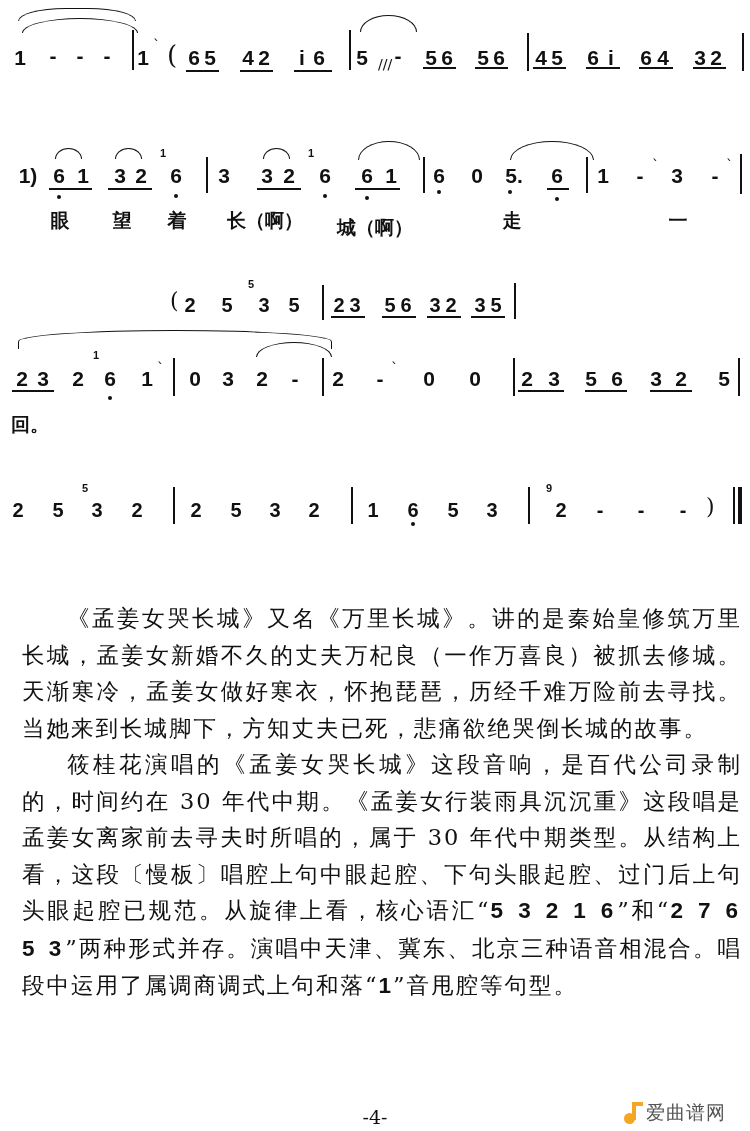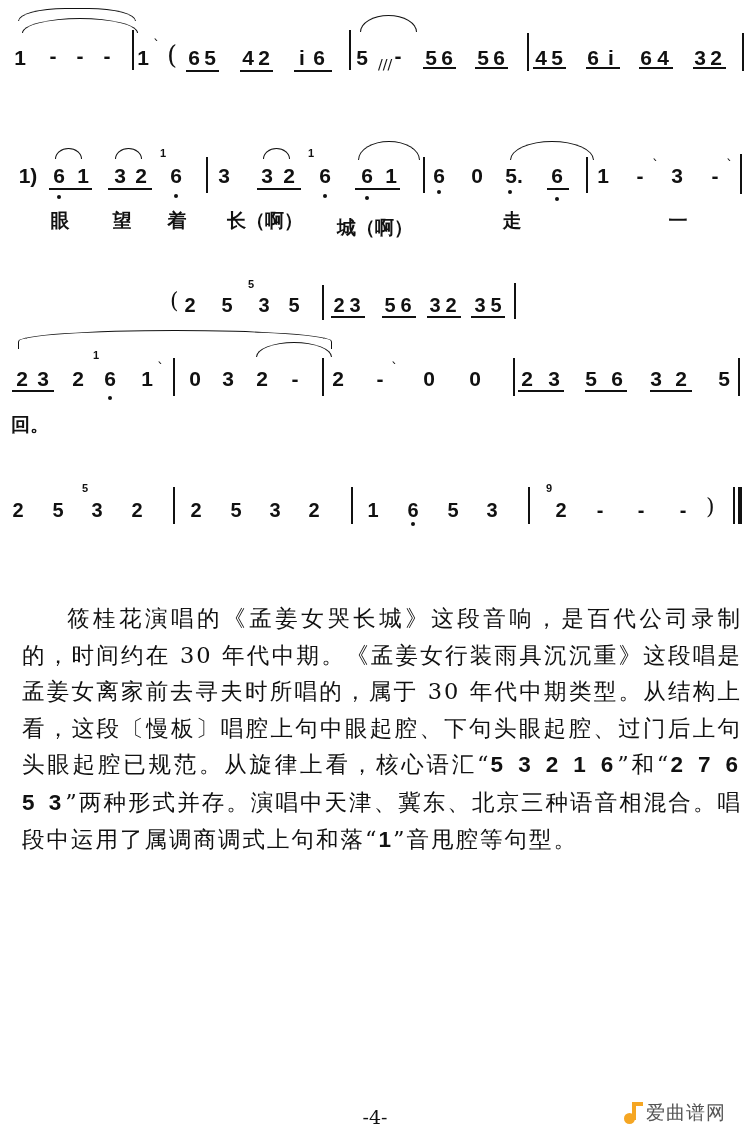--- a/index.html
+++ b/index.html
@@ -232,20 +232,21 @@
   <span class="n small" style="left:561px;top:500px;">2</span>
   <span class="n small" style="left:600px;top:500px;">-</span>
   <span class="n small" style="left:641px;top:500px;">-</span>
   <span class="n small" style="left:683px;top:500px;">-</span>
   <span class="paren" style="left:706px;top:496px;font-size:22px;">)</span>
   <div class="bar" style="left:733px;top:487px;height:37px;"></div>
   <div class="bar" style="left:738px;top:487px;height:37px;width:4px;"></div>
 </div>
 
 <div class="text">
+  <p class="para indent">《孟姜女哭长城》又名《万里长城》。讲的是秦始皇修筑万里长城，孟姜女新婚不久的丈夫万杞良（一作万喜良）被抓去修城。天渐寒冷，孟姜女做好寒衣，怀抱琵琶，历经千难万险前去寻找。当她来到长城脚下，方知丈夫已死，悲痛欲绝哭倒长城的故事。</p>
   <p class="para indent"><span>筱桂花演唱的《孟姜女哭长城》这段音响，是百代公司录制的，时间约在 30 年代中期。《孟姜女行装雨具沉沉重》这段唱是孟姜女离家前去寻夫时所唱的，属于 30 年代中期类型。从结构上看，这段〔慢板〕唱腔上句中眼起腔、下句头眼起腔、过门后上句头眼起腔已规范。从旋律上看，核心语汇“</span><b style="font-family:'Liberation Sans',sans-serif;letter-spacing:4px;">5 3 2 1 6</b><span>”和“</span><b style="font-family:'Liberation Sans',sans-serif;letter-spacing:4px;">2 7 6 5 3</b><span>”两种形式并存。演唱中天津、冀东、北京三种语音相混合。唱段中运用了属调商调式上句和落“</span><b style="font-family:'Liberation Sans',sans-serif;">1</b><span>”音甩腔等句型。</span></p>
 </div>
 
 <div class="pageno">-4-</div>
 
 <div class="wm">
   <div class="wm-icon">
       <div class="a"></div>
       <div class="b"></div>
       <div class="c"></div>

